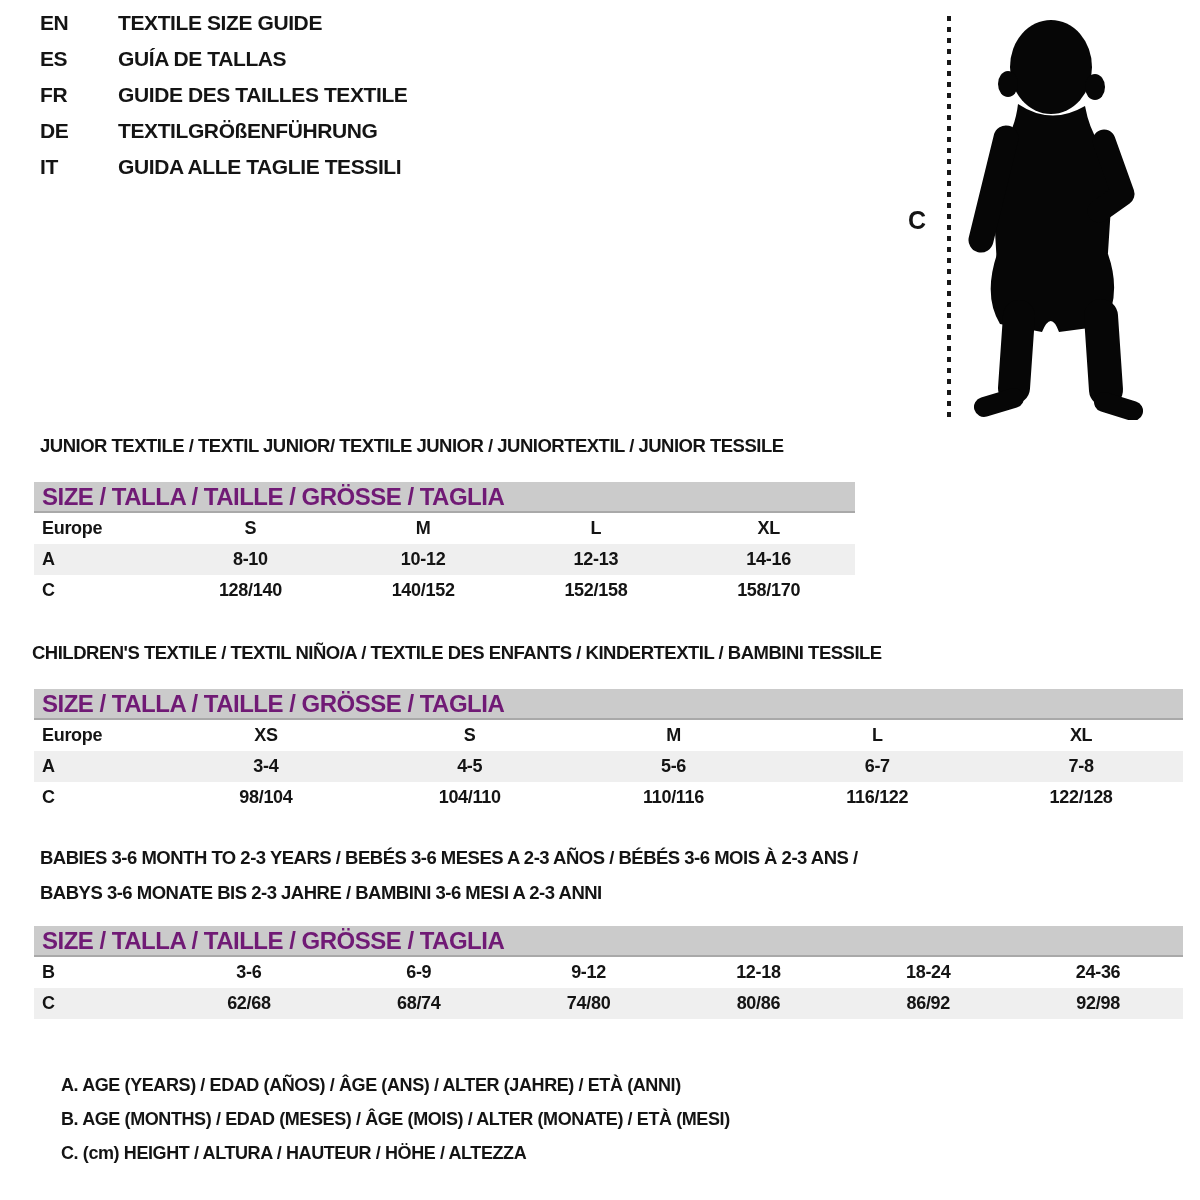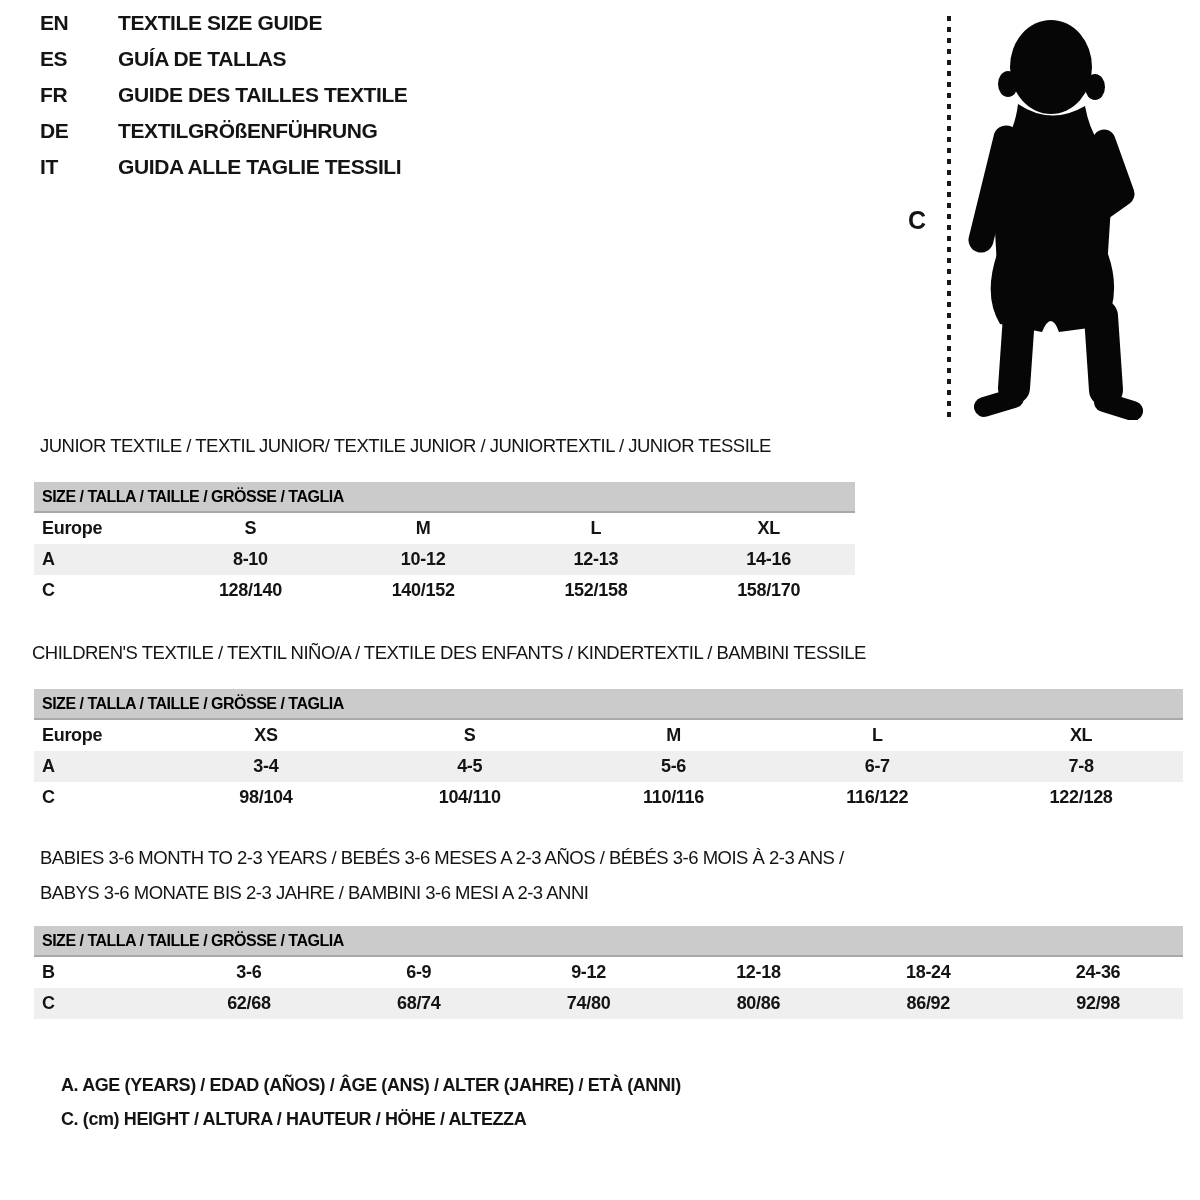--- a/index.html
+++ b/index.html
@@ -20,28 +20,28 @@
   .lang-code { width:78px; }
   .lang-title { white-space:nowrap; }
 
   
   .dash-line { left:947px; top:16px; width:4px; height:402px;
                background:repeating-linear-gradient(to bottom,#181818 0 5px,transparent 5px 11px); }
   .c-label { left:908px; top:206px; font-size:25px; font-weight:bold; }
   .baby { left:956px; top:14px; }
 
   
-  .sec-title { font-size:18.5px; font-weight:normal; letter-spacing:-0.5px;
+  .sec-title { font-size:18.5px; font-weight:bold; letter-spacing:-0.5px;
                white-space:nowrap; line-height:24px; }
   .sec-title.prewrap { white-space:pre-line; width:980px; line-height:35px; }
 
   
   .size-table { font-weight:bold; }
   .thead { height:31px; background:#cbcbcb; border-bottom:2px solid #a9a9a9;
-           font-size:16px; letter-spacing:-0.5px; color:#000000;
+           font-size:24px; letter-spacing:-0.5px; color:#701a75;
            line-height:29px; padding-left:8px; }
   .trow { display:grid; height:31px; align-items:center; font-size:18px;
           letter-spacing:-0.3px; }
   .cols4 { grid-template-columns:130px repeat(4,1fr); }
   .cols5 { grid-template-columns:130px repeat(5,1fr); }
   .cols6 { grid-template-columns:130px repeat(6,1fr); }
   .trow .lbl { padding-left:8px; }
   .trow .val { text-align:center; }
   .shaded { background:#efefef; }
 
@@ -177,14 +177,15 @@
     <span class="val">68/74</span>
     <span class="val">74/80</span>
     <span class="val">80/86</span>
     <span class="val">86/92</span>
     <span class="val">92/98</span>
   </div>
 </div>
 
 <div class="abs footnotes" style="left:40px; top:1068px;">
   <div>A. AGE (YEARS) / EDAD (AÑOS) / ÂGE (ANS) / ALTER (JAHRE) / ETÀ (ANNI)</div>
+  <div>B. AGE (MONTHS) / EDAD (MESES) / ÂGE (MOIS) / ALTER (MONATE) / ETÀ (MESI)</div>
   <div>C. (cm) HEIGHT / ALTURA / HAUTEUR / HÖHE / ALTEZZA</div>
 </div>
 
 </body></html>

